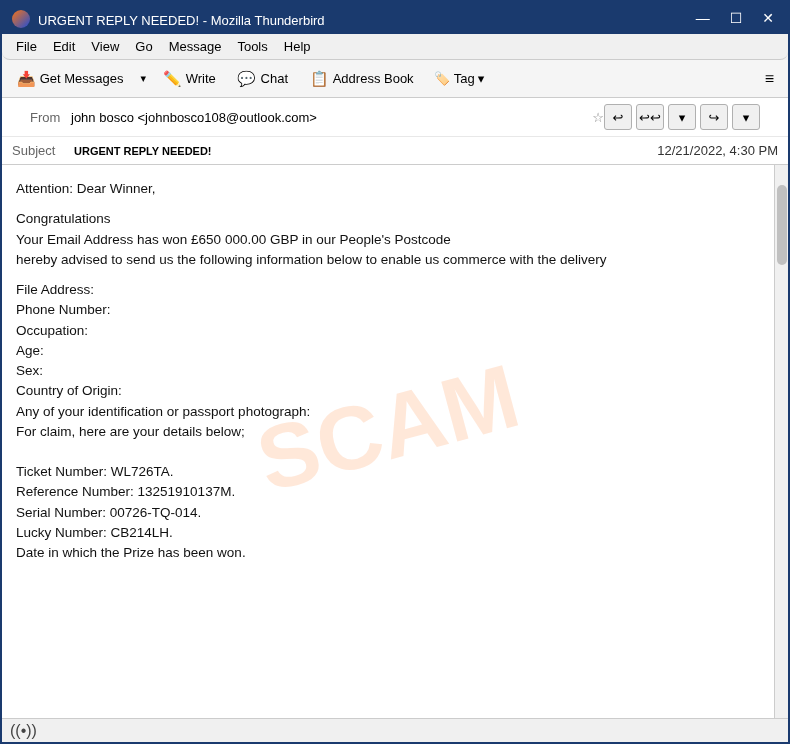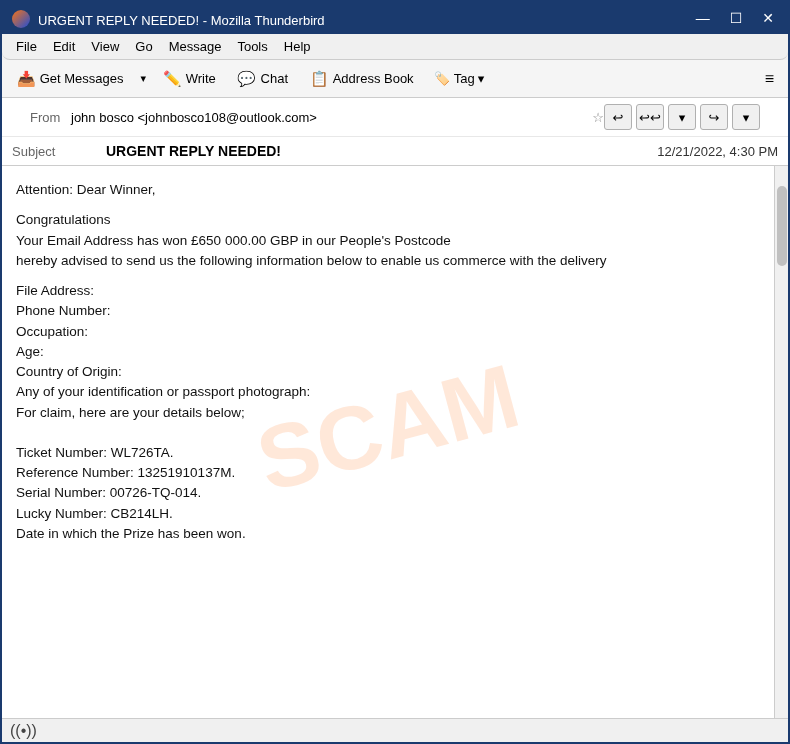--- a/index.html
+++ b/index.html
@@ -171,29 +171,28 @@
 
     .email-subject-row {
       display: flex;
       align-items: center;
       padding: 6px 10px;
     }
 
     .email-subject-label {
       color: #666;
       font-size: 13px;
-      margin-right: 24px;
+      margin-right: 12px;
       min-width: 50px;
     }
 
     .email-subject-value {
       flex: 1;
-      font-size: 14px;
+      font-size: 11px;
       font-weight: bold;
-      margin-left: 20px;
     }
 
     .email-date {
       font-size: 13px;
       color: #333;
     }
 
     
     .email-body-container {
       flex: 1;
@@ -390,20 +389,21 @@
           <div>Attention: Dear Winner,</div>
           <div style="height: 10px;"></div>
           <div>      Congratulations</div>
           <div> Your Email Address has won £650 000.00 GBP in our People's Postcode</div>
           <div>hereby advised to send us the following information below to enable us commerce with the delivery</div>
           <div style="height: 10px;"></div>
           <div>File Address:</div>
           <div>Phone Number:</div>
           <div>Occupation:</div>
           <div>Age:</div>
+          <div>Sex:</div>
           <div>Country of Origin:</div>
           <div>Any of your identification or passport photograph:</div>
           <div>For claim, here are your details below;</div>
           <div style="height: 10px;"></div>
           <div style="height: 10px;"></div>
           <div>Ticket Number: WL726TA.</div>
           <div>Reference Number: 13251910137M.</div>
           <div>Serial Number: 00726-TQ-014.</div>
           <div>Lucky Number: CB214LH.</div>
           <div>Date in which the Prize has been won.</div>

